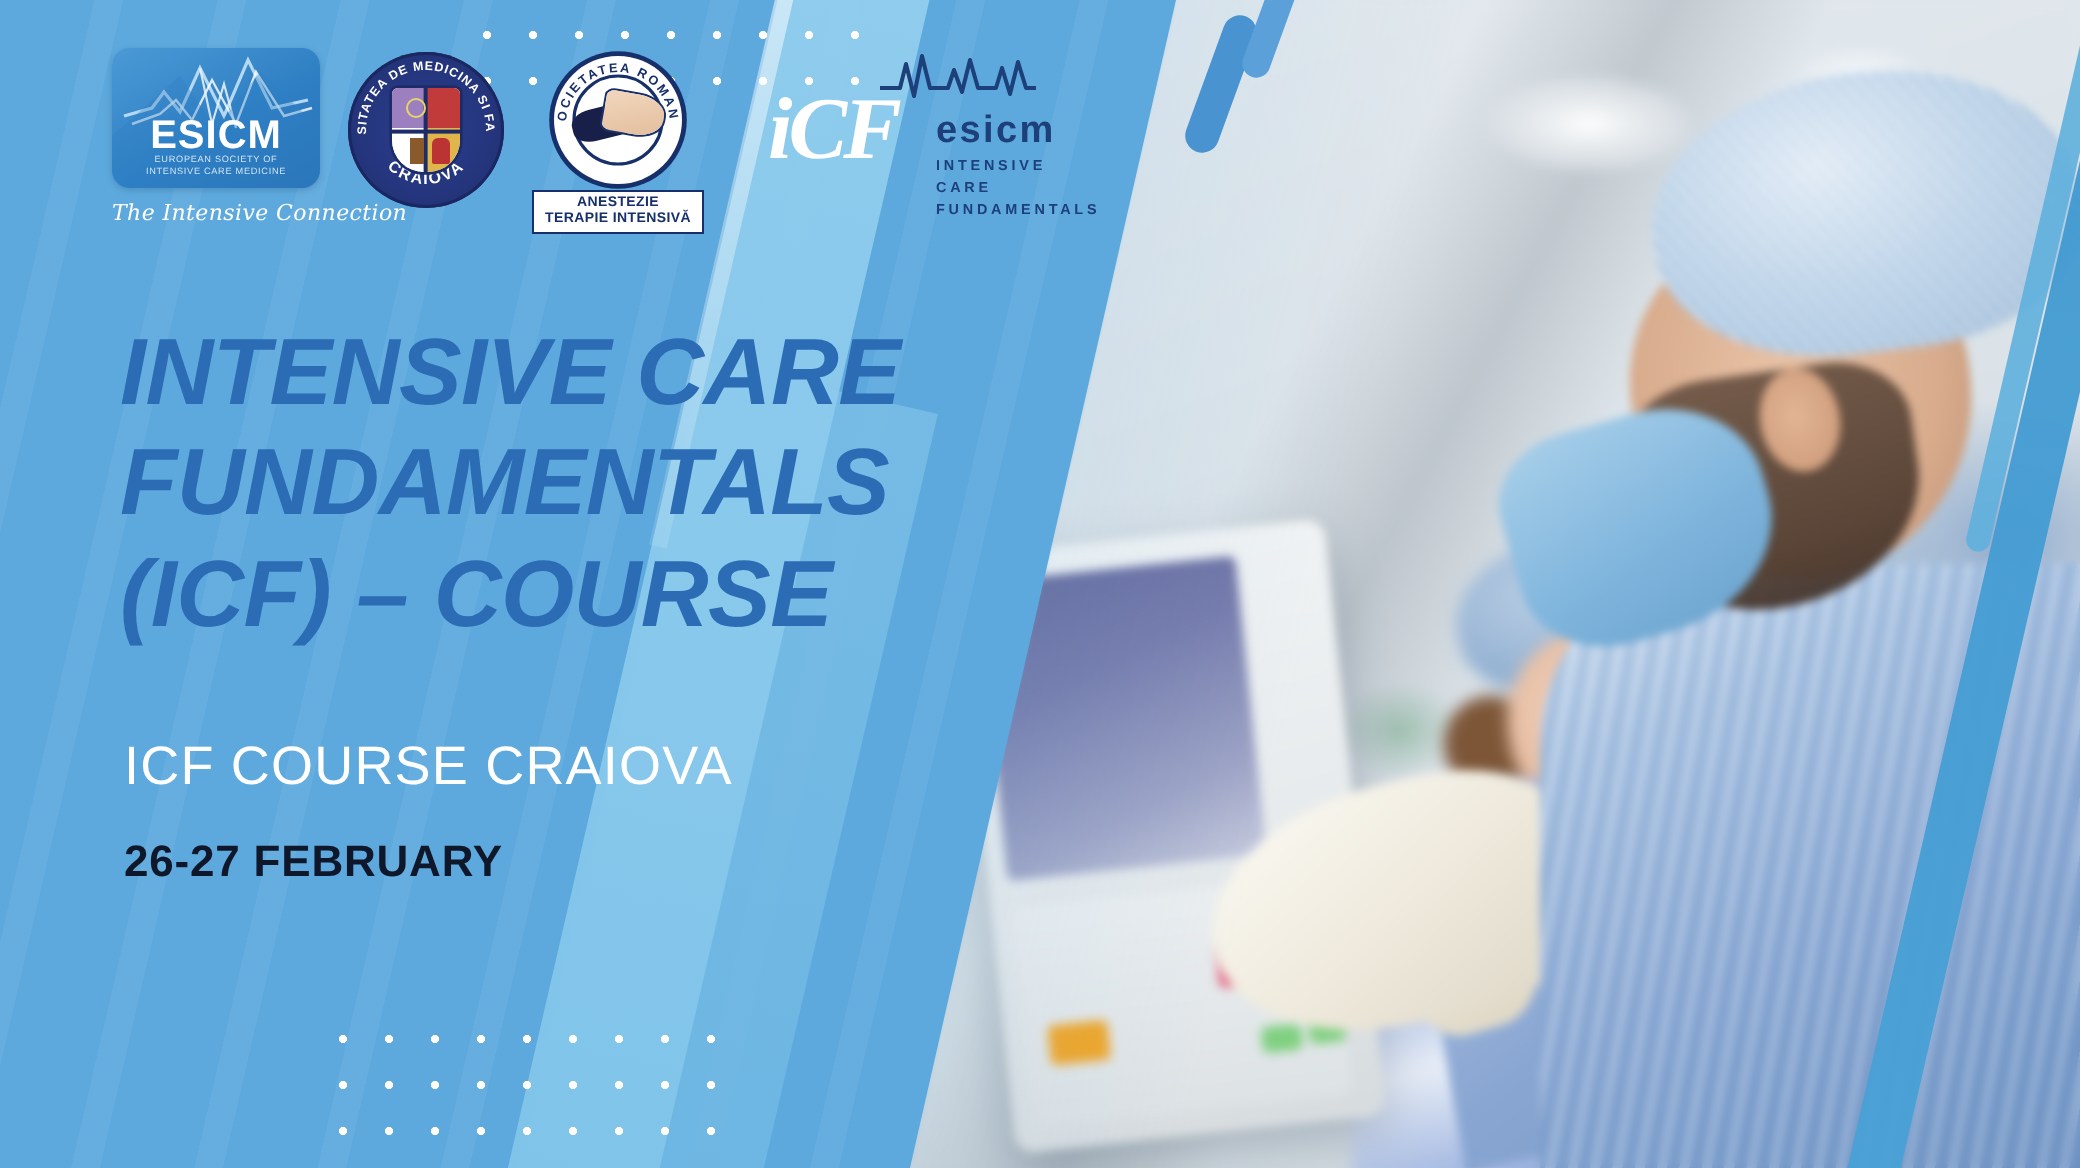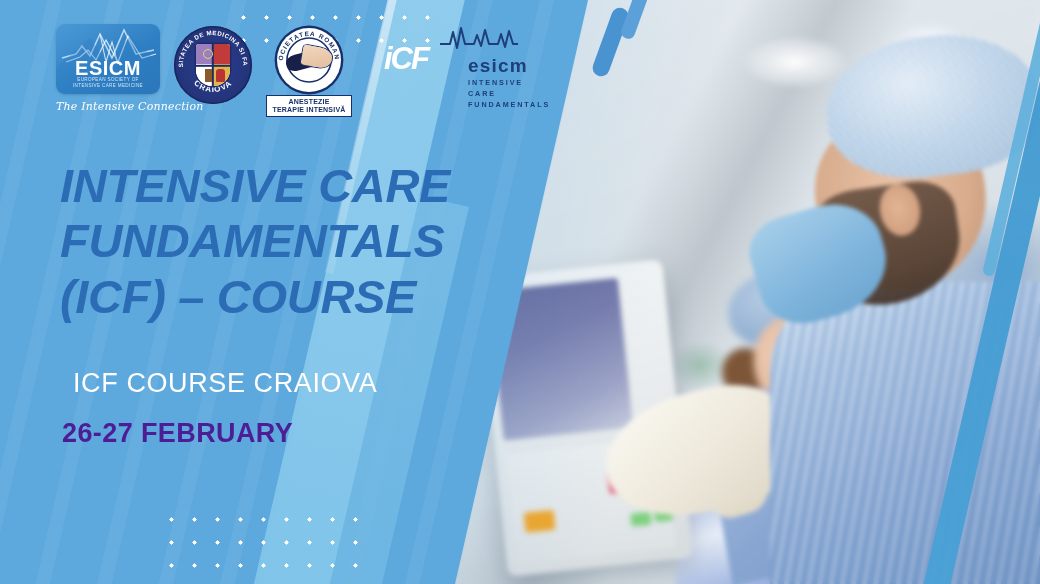--- a/index.html
+++ b/index.html
@@ -400,23 +400,23 @@
   .srati-box div{
     color:#17306b; font-weight:bold; font-size:7px; letter-spacing:.2px;
   }
 
   
   .icf-logo{ position:relative; width:132px; height:74px; margin-top:4px; margin-left:18px; }
   .icf-ecg{ position:absolute; left:56px; top:-2px; width:78px; height:26px; }
   .icf-ecg svg{ width:100%; height:100%; display:block; }
   .icf-mark{
     position:absolute; left:0; top:16px;
-    font-family:Liberation Sans, sans-serif;
+    font-family:Liberation Serif, serif;
     font-weight:bold; font-style:italic;
-    font-size:31px; line-height:.96;
+    font-size:44px; line-height:.96;
     color:#ffffff;
     letter-spacing:-2px;
   }
   .icf-right{ position:absolute; left:84px; top:28px; }
   .icf-esicm{
     color:#1d3f7a; font-weight:bold; font-size:19px; letter-spacing:1.2px; line-height:1;
   }
   .icf-tagline{
     color:#1d3f7a; font-weight:bold; font-size:7.2px; letter-spacing:1.9px; line-height:1.5; margin-top:3px;
   }
@@ -433,26 +433,25 @@
   }
   .title .line{ display:block; white-space:nowrap; }
 
   .subtitle{
     position:absolute; left:62px; top:368px;
     color:#ffffff;
     font-size:27px;
     font-weight:normal;
     letter-spacing:.6px;
     white-space:nowrap;
-    margin-left:11px;
   }
   .dates{
     position:absolute; left:62px; top:418px;
-    color:#4c1d95;
-    font-size:27px;
+    color:#0f172a;
+    font-size:22px;
     font-weight:bold;
     letter-spacing:.4px;
     white-space:nowrap;
   }
 </style>
 </head>
 <body>
 
 <div id="poster">
 

